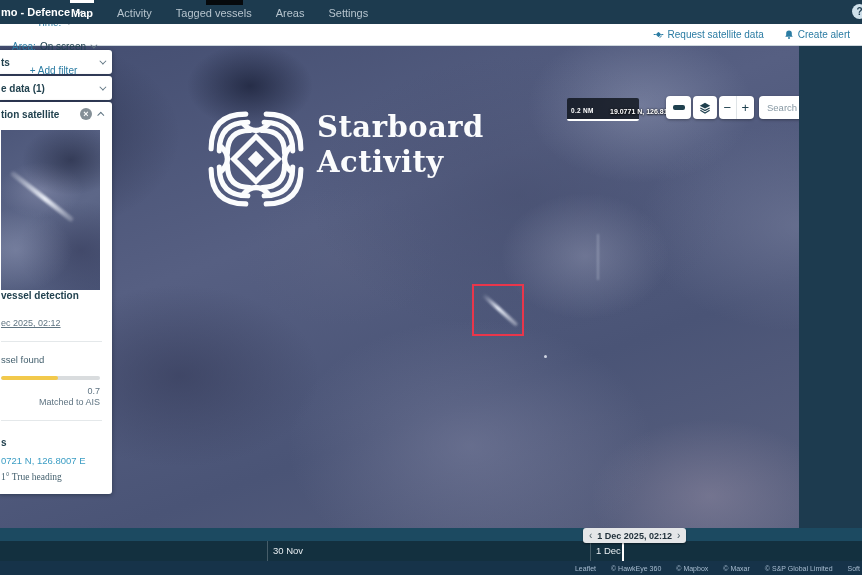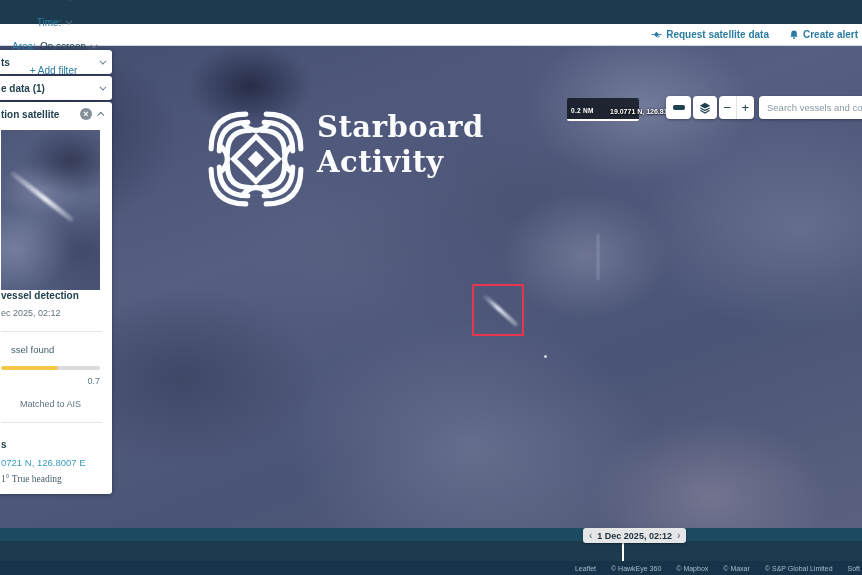--- a/index.html
+++ b/index.html
@@ -16,31 +16,31 @@
   .navtab.active { color:#ffffff; font-weight:bold; }
   .navtab.active::before { content:""; position:absolute; top:0; left:0; right:0; height:3px; background:#ffffff; }
   .notch { position:absolute; left:206px; top:0; width:37px; height:5px; background:#06090c; }
   .help-circle { position:absolute; right:-5px; top:4px; width:15px; height:15px; border-radius:50%;
                  background:#cfe0ea; color:#1d3b4f; font-size:10px; font-weight:bold; text-align:center; line-height:15px; }
 
   
   .filterbar { position:absolute; top:24px; left:0; width:862px; height:22px; background:#ffffff;
                border-bottom:1px solid #cfd8de; z-index:39; display:flex; align-items:center; font-size:10px; color:#20414f; }
   .fb-left { display:flex; align-items:center; gap:13px; padding-left:12px; white-space:nowrap;flex-direction:column; }
-  .fb-right { margin-left:auto; display:flex; align-items:center; gap:20px; padding-right:4px; white-space:nowrap;font-weight:bold; }
+  .fb-right { margin-left:auto; display:flex; align-items:center; gap:20px; padding-right:12px; white-space:nowrap; }
   .chip { display:flex; align-items:center; gap:4px; cursor:pointer; }
   .chip .lab { color:#2b7ca3; }
   .linkish { color:#2b7ca3; cursor:pointer; display:flex; align-items:center; gap:4px; }
   .chev { width:5px; height:5px; border-right:1.4px solid currentColor; border-bottom:1.4px solid currentColor;
           display:inline-block; transform:rotate(45deg) translateY(-2px); }
   .chev.up { transform:rotate(-135deg) translateY(-1px); }
   .fb-right svg { display:block; }
 
   
-  .map { position:absolute; top:46px; left:0; width:862px; height:482px; overflow:hidden; cursor:grab;
+  .map { position:absolute; top:46px; left:0; width:799px; height:482px; overflow:hidden; cursor:grab;
     background:
       radial-gradient(90px 60px at 250px 40px, rgba(18,24,46,.65), transparent 70%),
       radial-gradient(200px 140px at 40px 90px, rgba(28,34,58,.55), transparent 70%),
       radial-gradient(160px 110px at 640px 60px, rgba(150,158,185,.45), transparent 70%),
       radial-gradient(230px 150px at 800px 180px, rgba(125,132,162,.5), transparent 70%),
       radial-gradient(120px 90px at 585px 210px, rgba(160,165,190,.4), transparent 70%),
       radial-gradient(260px 180px at 470px 400px, rgba(138,142,172,.42), transparent 70%),
       radial-gradient(200px 130px at 180px 330px, rgba(52,58,88,.6), transparent 70%),
       radial-gradient(300px 200px at 520px 150px, rgba(66,74,106,.5), transparent 70%),
       radial-gradient(170px 110px at 710px 450px, rgba(160,150,172,.4), transparent 70%),
@@ -98,27 +98,27 @@
       radial-gradient(70px 50px at 70px 30px, rgba(30,36,60,.6), transparent 70%),
       radial-gradient(80px 60px at 15px 120px, rgba(140,148,178,.5), transparent 70%),
       radial-gradient(90px 70px at 80px 120px, rgba(54,60,92,.6), transparent 70%),
       radial-gradient(60px 40px at 40px 60px, rgba(150,155,185,.45), transparent 70%),
       linear-gradient(150deg, #4d577a, #5d6788 55%, #4a5476);
   }
   .thumb .streak { position:absolute; left:2px; top:64px; width:78px; height:5px;
       background:linear-gradient(90deg, rgba(255,255,255,.15), rgba(238,242,250,.95) 55%, rgba(255,255,255,.2));
       transform:rotate(38deg); filter:blur(1.2px); border-radius:3px; }
   .det-title { font-size:10px; font-weight:bold; color:#22424f; }
-  .det-time  { font-size:9px; color:#5f7482; margin-top:7px; }
+  .det-time  { font-size:9px; color:#5f7482; margin-top:17px;text-decoration:underline; }
   .divider { height:1px; background:#e4e8ea; margin:13px 10px 0 0; }
-  .found-label { font-size:9.5px; color:#44606e; margin-top:12px;padding-left:10px; }
+  .found-label { font-size:9.5px; color:#44606e; margin-top:12px; }
   .bar-track { margin-top:11px; margin-right:12px; height:4px; background:#d9dcde; border-radius:2px; overflow:hidden; }
   .bar-fill { height:100%; width:58%; background:#f2c94c; border-radius:2px; }
   .score { font-size:9px; color:#5f7482; text-align:right; margin:6px 12px 0 0; }
-  .matched { font-size:9px; color:#5f7482; text-align:center; margin:13px 12px 0 0; }
+  .matched { font-size:9px; color:#5f7482; text-align:right; margin:1px 12px 0 0; }
   .details-h { font-size:10px; font-weight:bold; color:#22424f; margin-top:16px; }
   .coord-link { font-size:9.5px; color:#3b9dc4; margin-top:7px; cursor:pointer; }
   .heading-line { font-size:9.5px; color:#44606e; margin-top:6px;font-family:Liberation Serif, serif; }
 
   
   .tl-upper { position:absolute; top:528px; left:0; width:862px; height:13px; background:#1c4a61; z-index:20; }
   .tl-band  { position:absolute; top:541px; left:0; width:862px; height:20px; background:#13303f; z-index:20; }
   .tl-sep { position:absolute; top:0; width:1px; height:20px; background:rgba(255,255,255,.22); }
   .tl-date { position:absolute; top:0; height:20px; line-height:20px; color:#e8eef2; font-size:9.5px; }
   .playhead { position:absolute; left:622px; top:543px; width:2px; height:18px; background:#ffffff; z-index:22; }
@@ -192,20 +192,35 @@
       <input type="text" placeholder="Search vessels and compan" style="">
     </div>
 
     <div class="wake"></div>
     <div class="redbox"></div>
     <div class="wake-dot"></div>
     <div class="wake-faint"></div>
 
   </div>
 
+  <div class="topnav">
+    <div class="workspace">
+      <span>mo - Defence</span>
+      <span class="chev" style="color:#ffffff;"></span>
+    </div>
+    <div class="navtabs">
+      <div class="navtab active">Map</div>
+      <div class="navtab">Activity</div>
+      <div class="navtab">Tagged vessels</div>
+      <div class="navtab">Areas</div>
+      <div class="navtab">Settings</div>
+    </div>
+    <div class="notch"></div>
+    <div class="help-circle">?</div>
+  </div>
 
   <div class="filterbar">
     <div class="fb-left">
       <div class="chip">
         <span>ctivity</span>
         <span class="chev" style="color:#5f7482;"></span>
       </div>
       <div class="chip">
         <span class="lab">Time:</span>
         <span class="chev" style="color:#5f7482;"></span>
@@ -273,20 +288,26 @@
         <div class="divider"></div>
         <div class="details-h">s</div>
         <div class="coord-link">0721 N, 126.8007 E</div>
         <div class="heading-line">1° True heading</div>
 
       </div>
     </div>
   </div>
 
   <div class="tl-upper"></div>
+  <div class="tl-band">
+    <div class="tl-sep" style="left:267px;"></div>
+    <div class="tl-date" style="left:273px;">30 Nov</div>
+    <div class="tl-sep" style="left:590px;"></div>
+    <div class="tl-date" style="left:596px;">1 Dec</div>
+  </div>
   <div class="playhead"></div>
   <div class="cursor-pill">
     <span class="arrow">‹</span>
     <span class="lbl">1 Dec 2025, 02:12</span>
     <span class="arrow">›</span>
   </div>
 
   <div class="attrib">
     <span>Leaflet</span>
     <span>© HawkEye 360</span>

